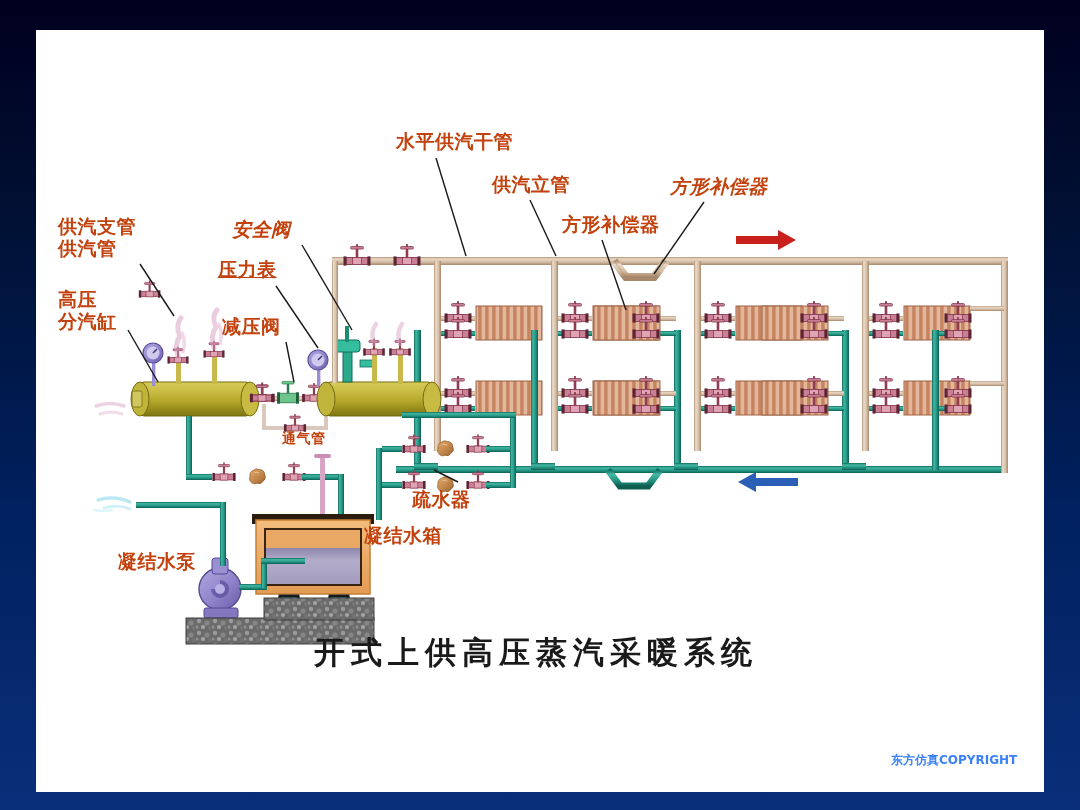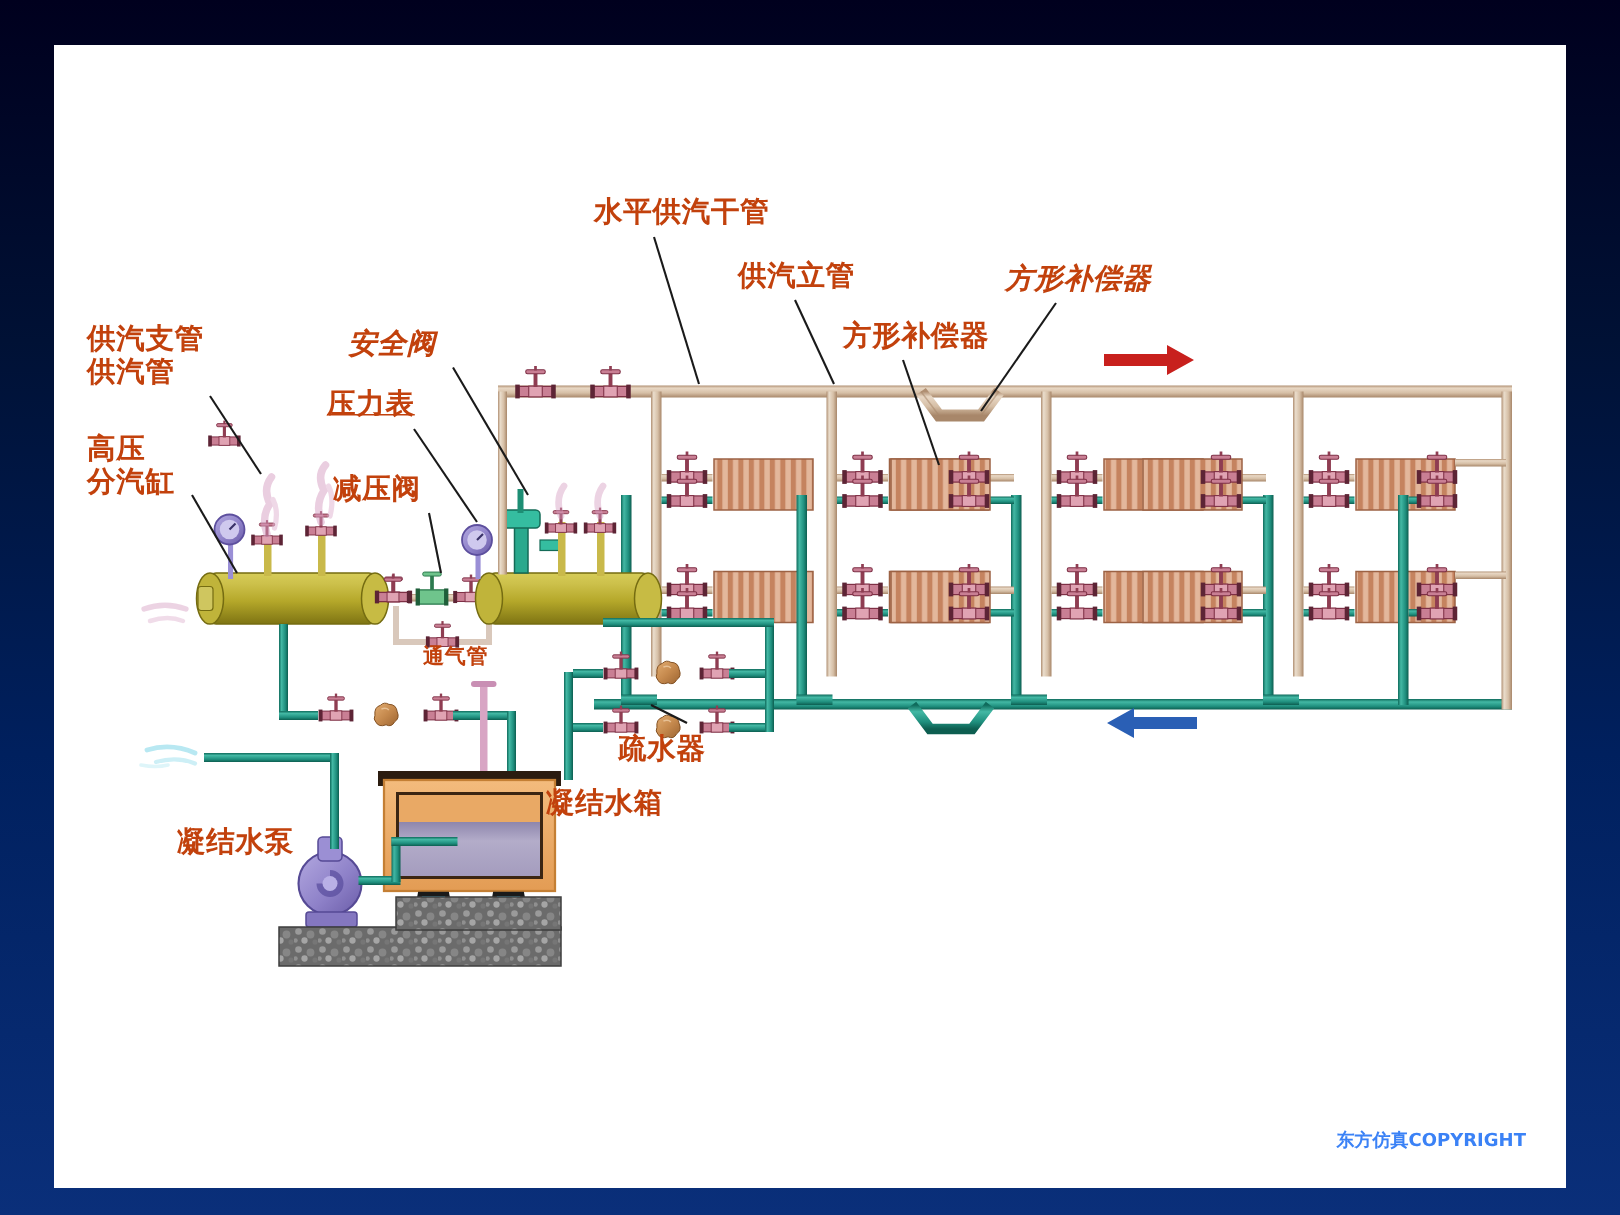--- a/index.html
+++ b/index.html
@@ -535,16 +535,17 @@
     <div class="lbl l20" style="left:186px;top:285px;">减压阀</div>
     <div class="lbl l20" style="left:360px;top:100px;">水平供汽干管</div>
     <div class="lbl l20" style="left:456px;top:143px;">供汽立管</div>
     <div class="lbl l20" style="left:526px;top:183px;">方形补偿器</div>
     <div class="lbl l20" style="left:634px;top:145px;font-style:italic;">方形补偿器</div>
     <div class="lbl l18" style="left:246px;top:400px;">通气管</div>
     <div class="lbl l20" style="left:376px;top:458px;text-align:center;">疏水器</div>
     <div class="lbl l20" style="left:328px;top:494px;">凝结水箱</div>
     <div class="lbl l20" style="left:58px;top:520px;margin-left:24px;">凝结水泵</div>
 
+    <div class="title" style="left:278px;top:602px;">开式上供高压蒸汽采暖系统</div>
     <div class="copy" style="left:855px;top:722px;">东方仿真COPYRIGHT</div>
 
   </div>
 </div>
 
 </body></html>

